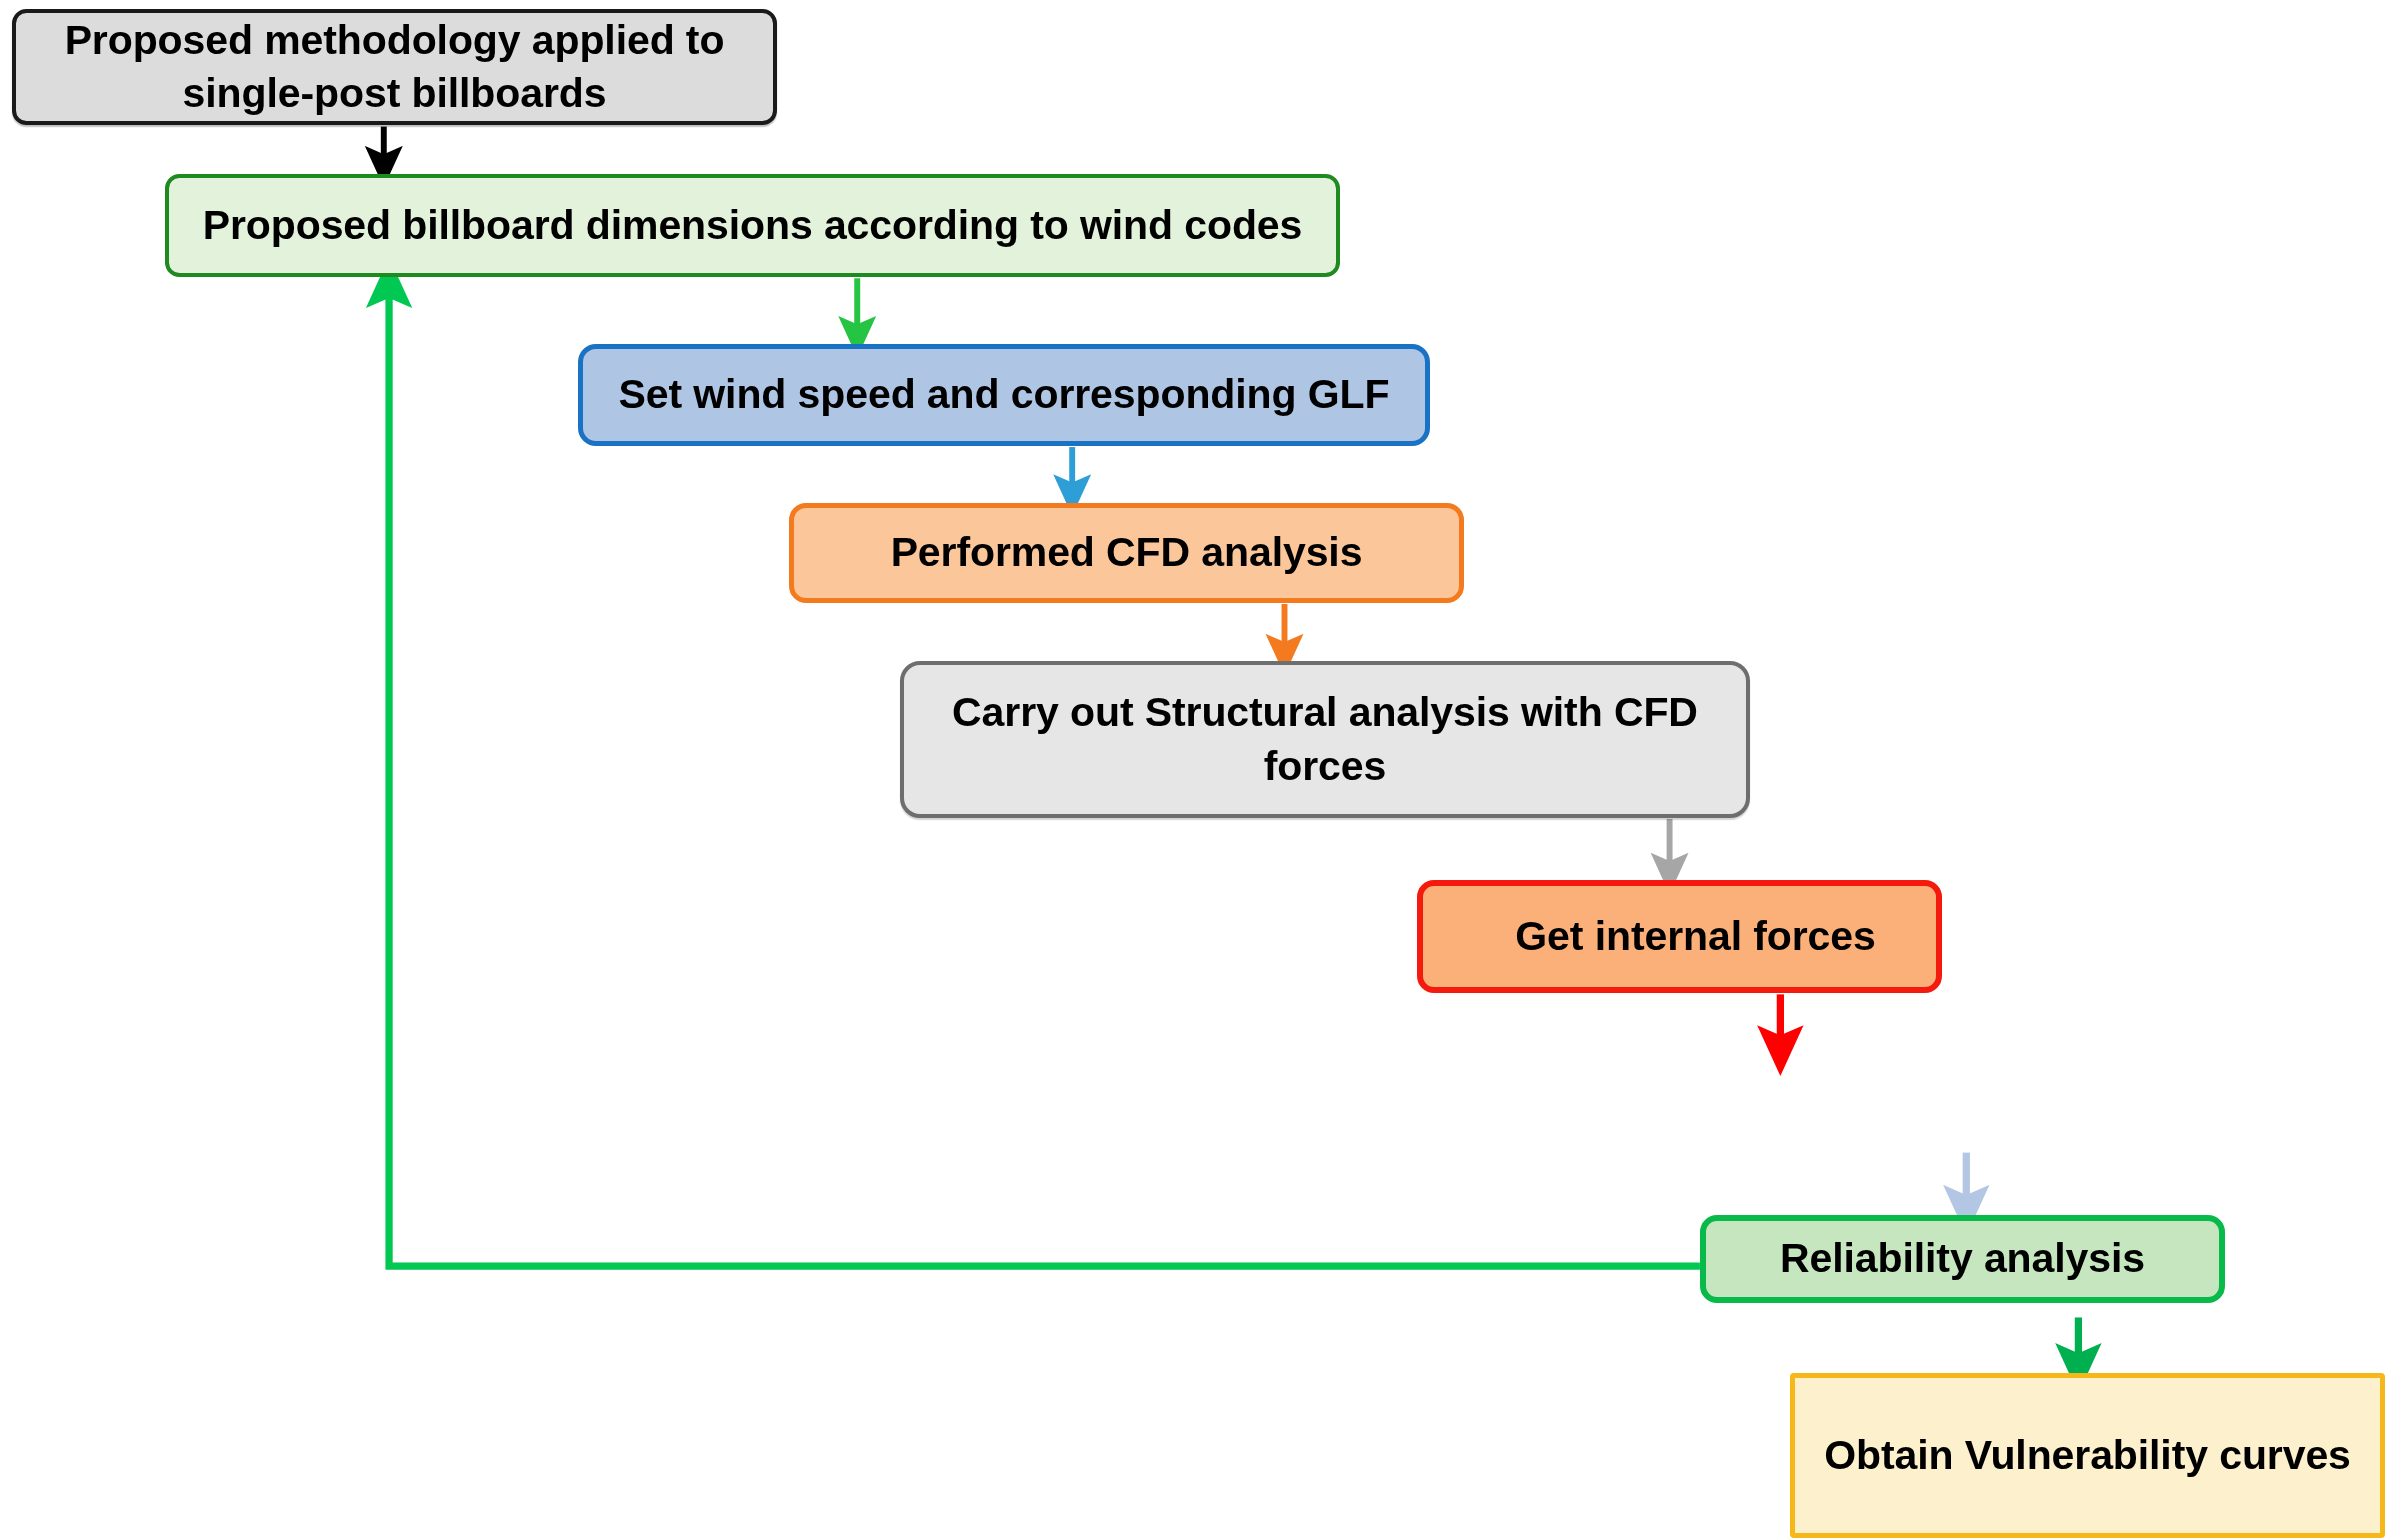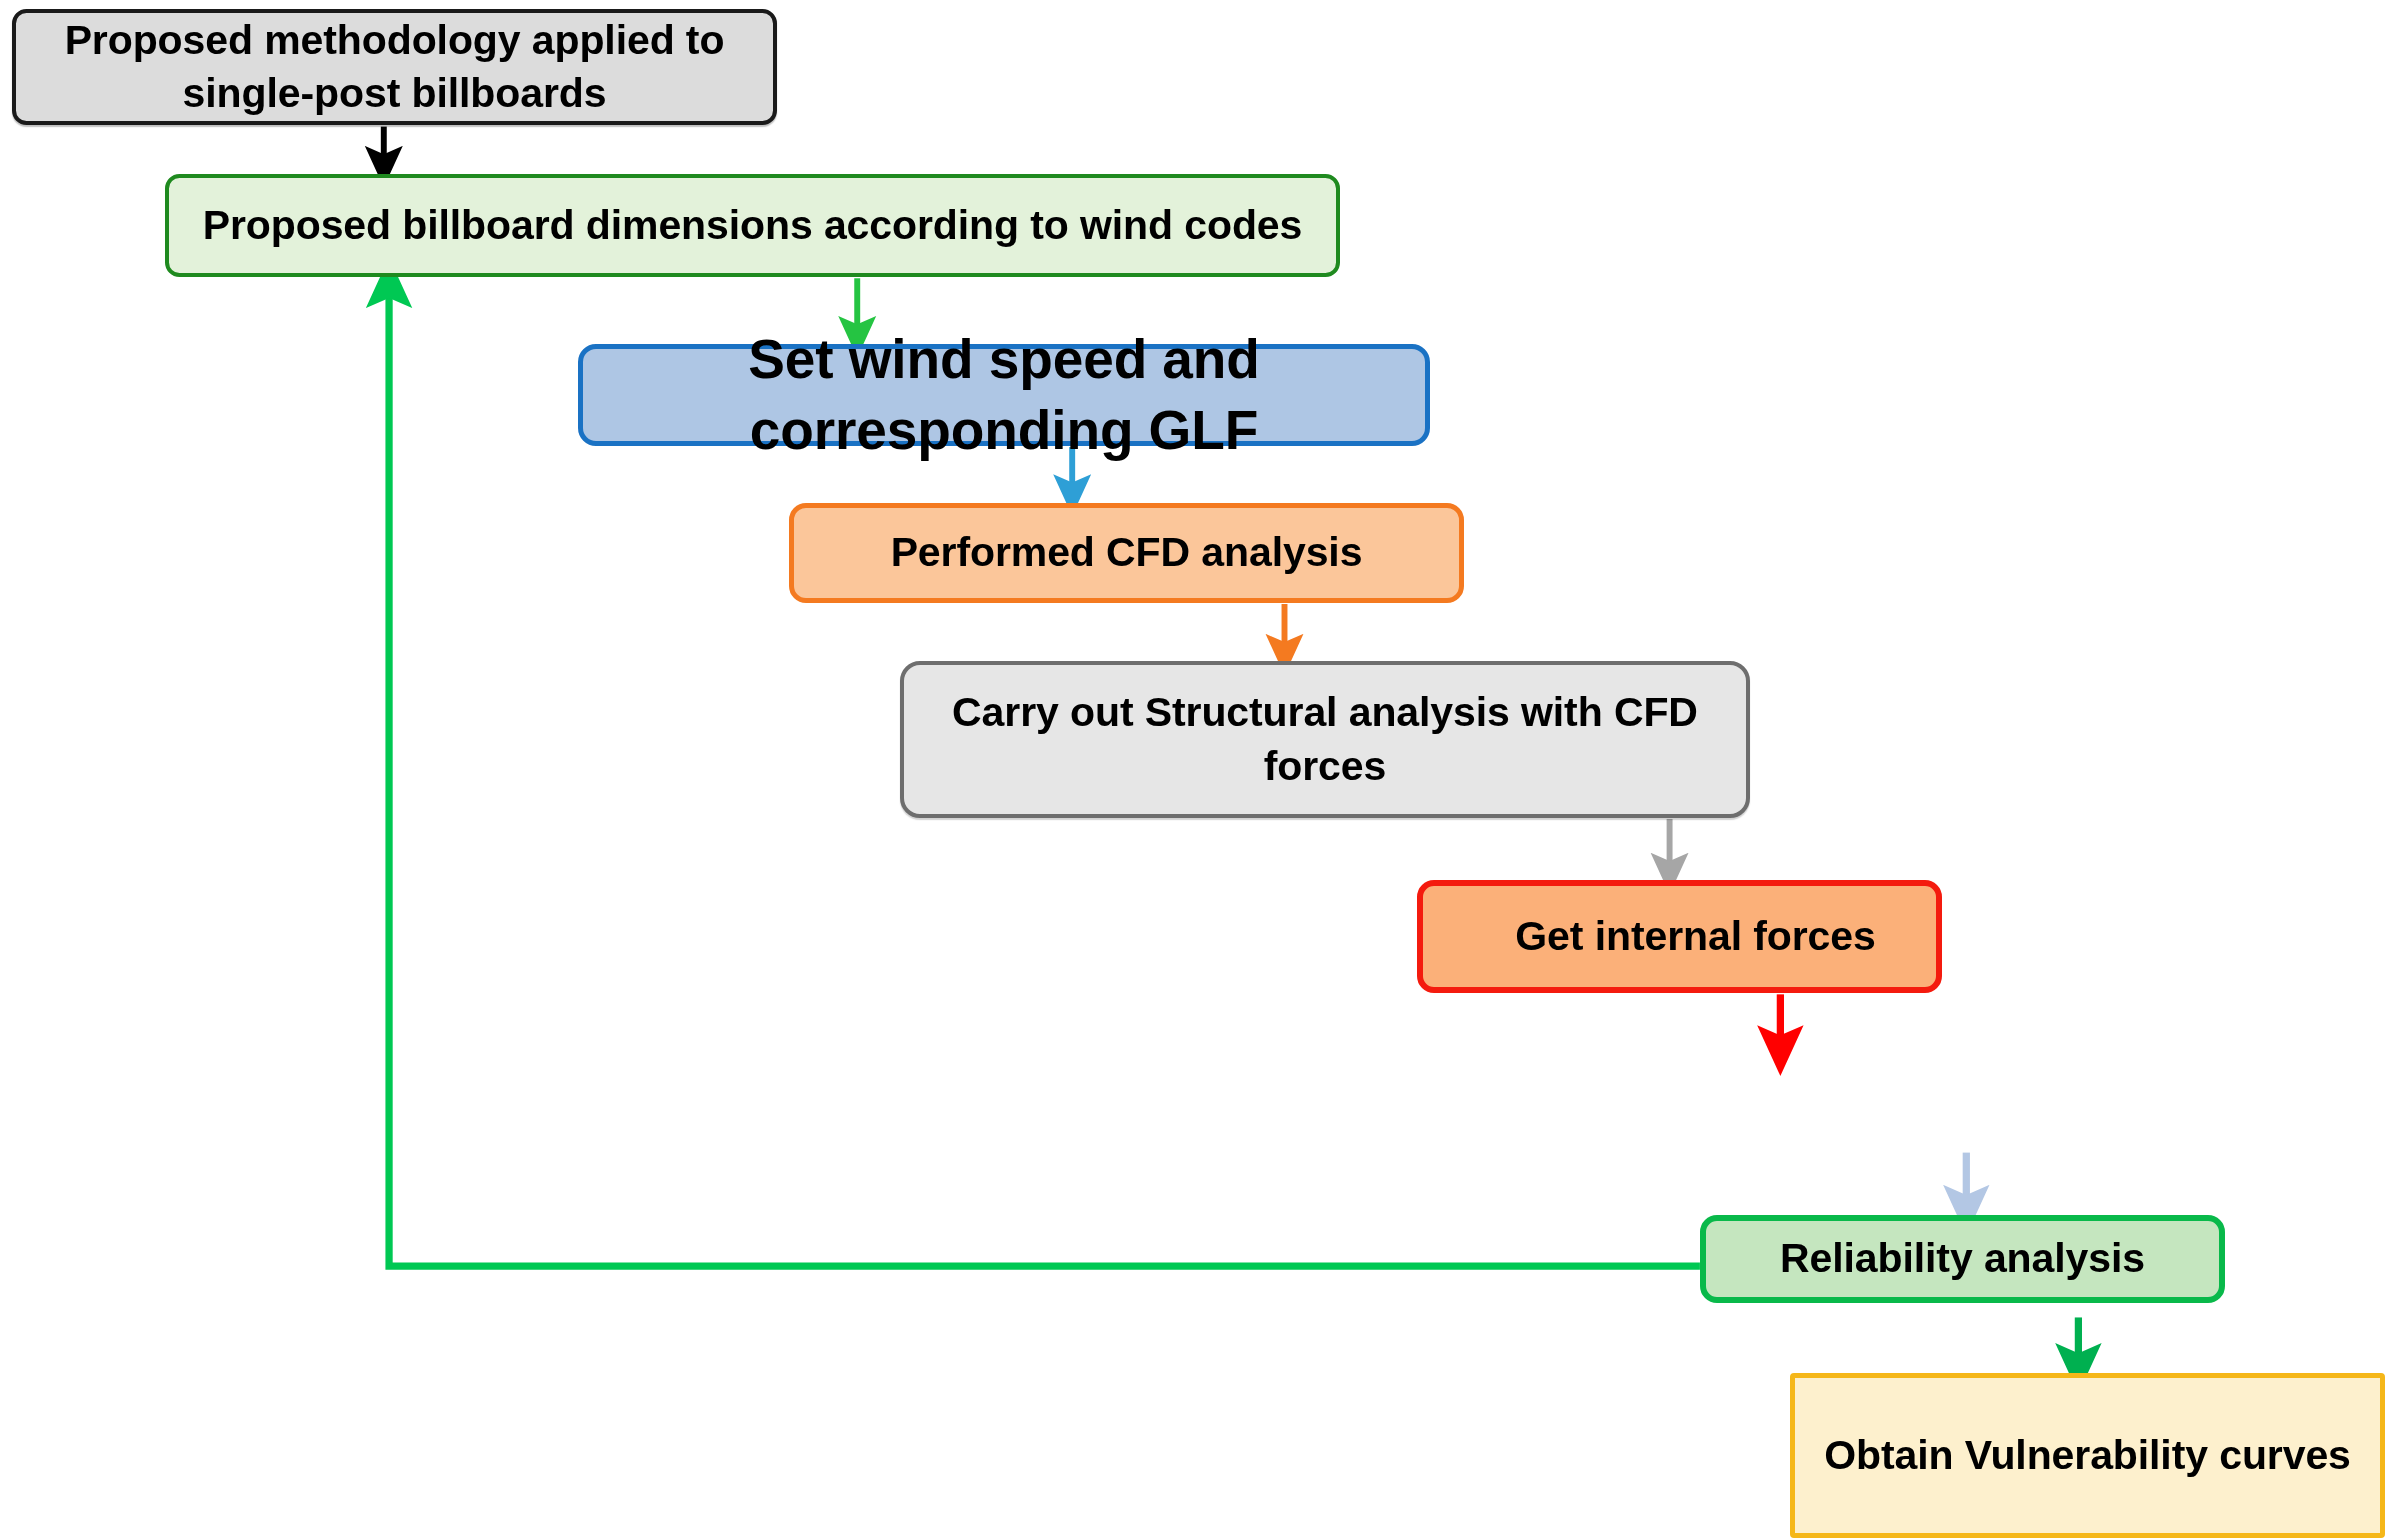--- a/index.html
+++ b/index.html
@@ -45,21 +45,21 @@
     border: 4.6px solid #1f8a1f;
     border-radius: 14.5px;
     background: #e3f2da;
     font-size: 41px;
   }
   #node-windspeed {
     left: 578px; top: 344px; width: 852px; height: 102px;
     border: 5.3px solid #1a72c4;
     border-radius: 18px;
     background: #aec6e4;
-    font-size: 55px;
+    font-size: 41px;
   }
   #node-cfd {
     left: 789px; top: 503px; width: 675px; height: 100px;
     border: 5.3px solid #f47a20;
     border-radius: 17px;
     background: #fbc69a;
     font-size: 41px;
   }
   #node-structural {
     left: 900px; top: 661px; width: 850px; height: 157px;

